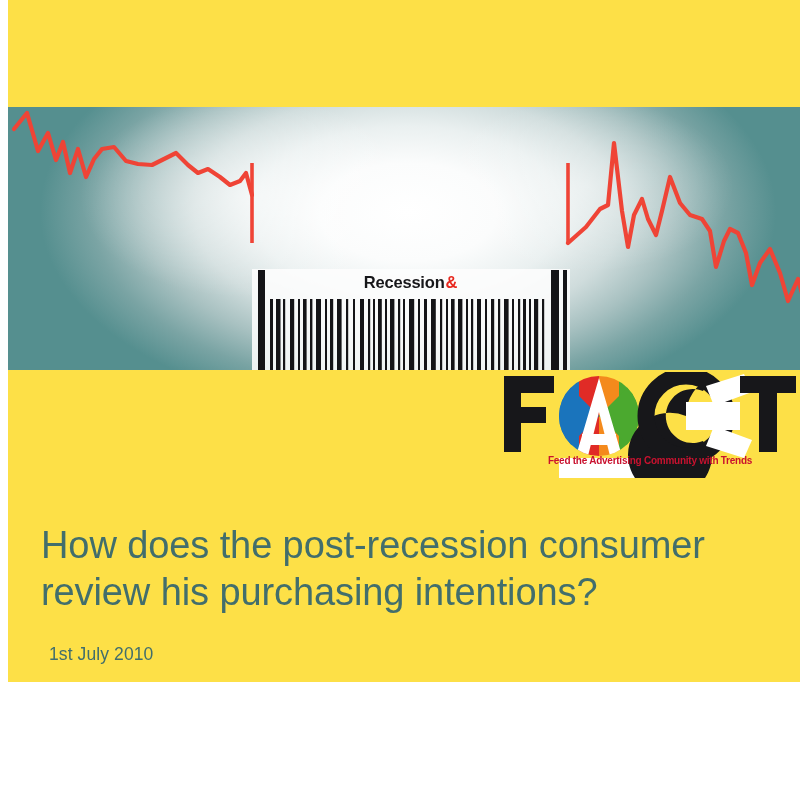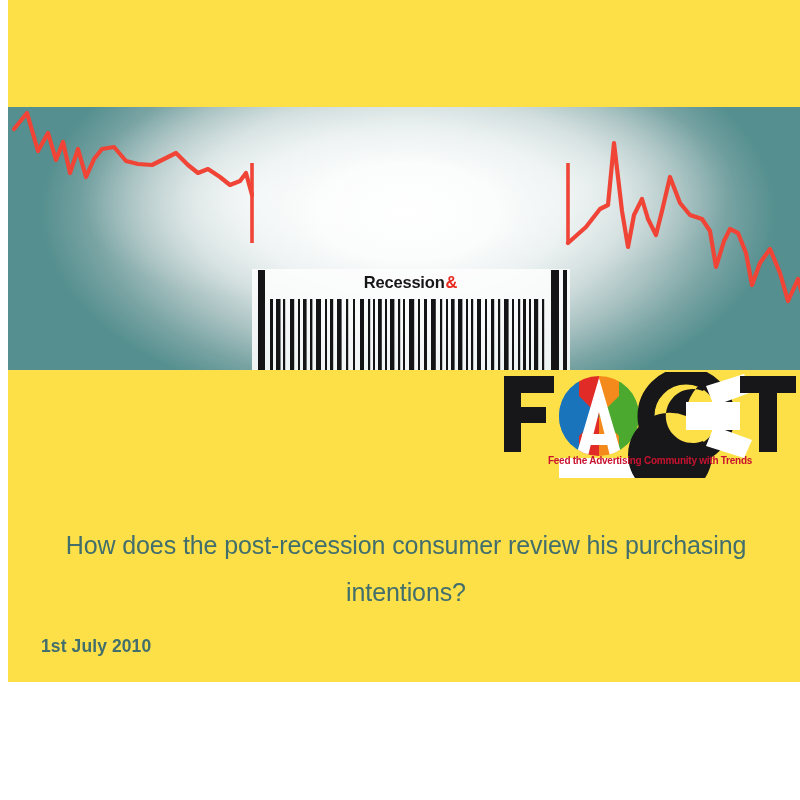--- a/index.html
+++ b/index.html
@@ -110,31 +110,30 @@
   #title-block {
     position: absolute;
     left: 33px;
     top: 522px;
     width: 730px;
   }
   #slide-title {
     margin: 0;
     font-family: "Liberation Sans", sans-serif;
     font-weight: normal;
-    font-size: 25px;
+    font-size: 38px;
     line-height: 47px;
     color: #426e6c;
     letter-spacing: -0.1px;
-    text-align: center;
   }
   #slide-date {
-    margin: 0;
+    margin: 8px;
     padding-top: 19px;
     font-family: "Liberation Sans", sans-serif;
-    font-weight: bold;
+    font-weight: normal;
     font-size: 17.5px;
     line-height: 22px;
     color: #426e6c;
     letter-spacing: 0.1px;
   }
 </style>
 </head>
 <body>
 
 <div id="slide">

